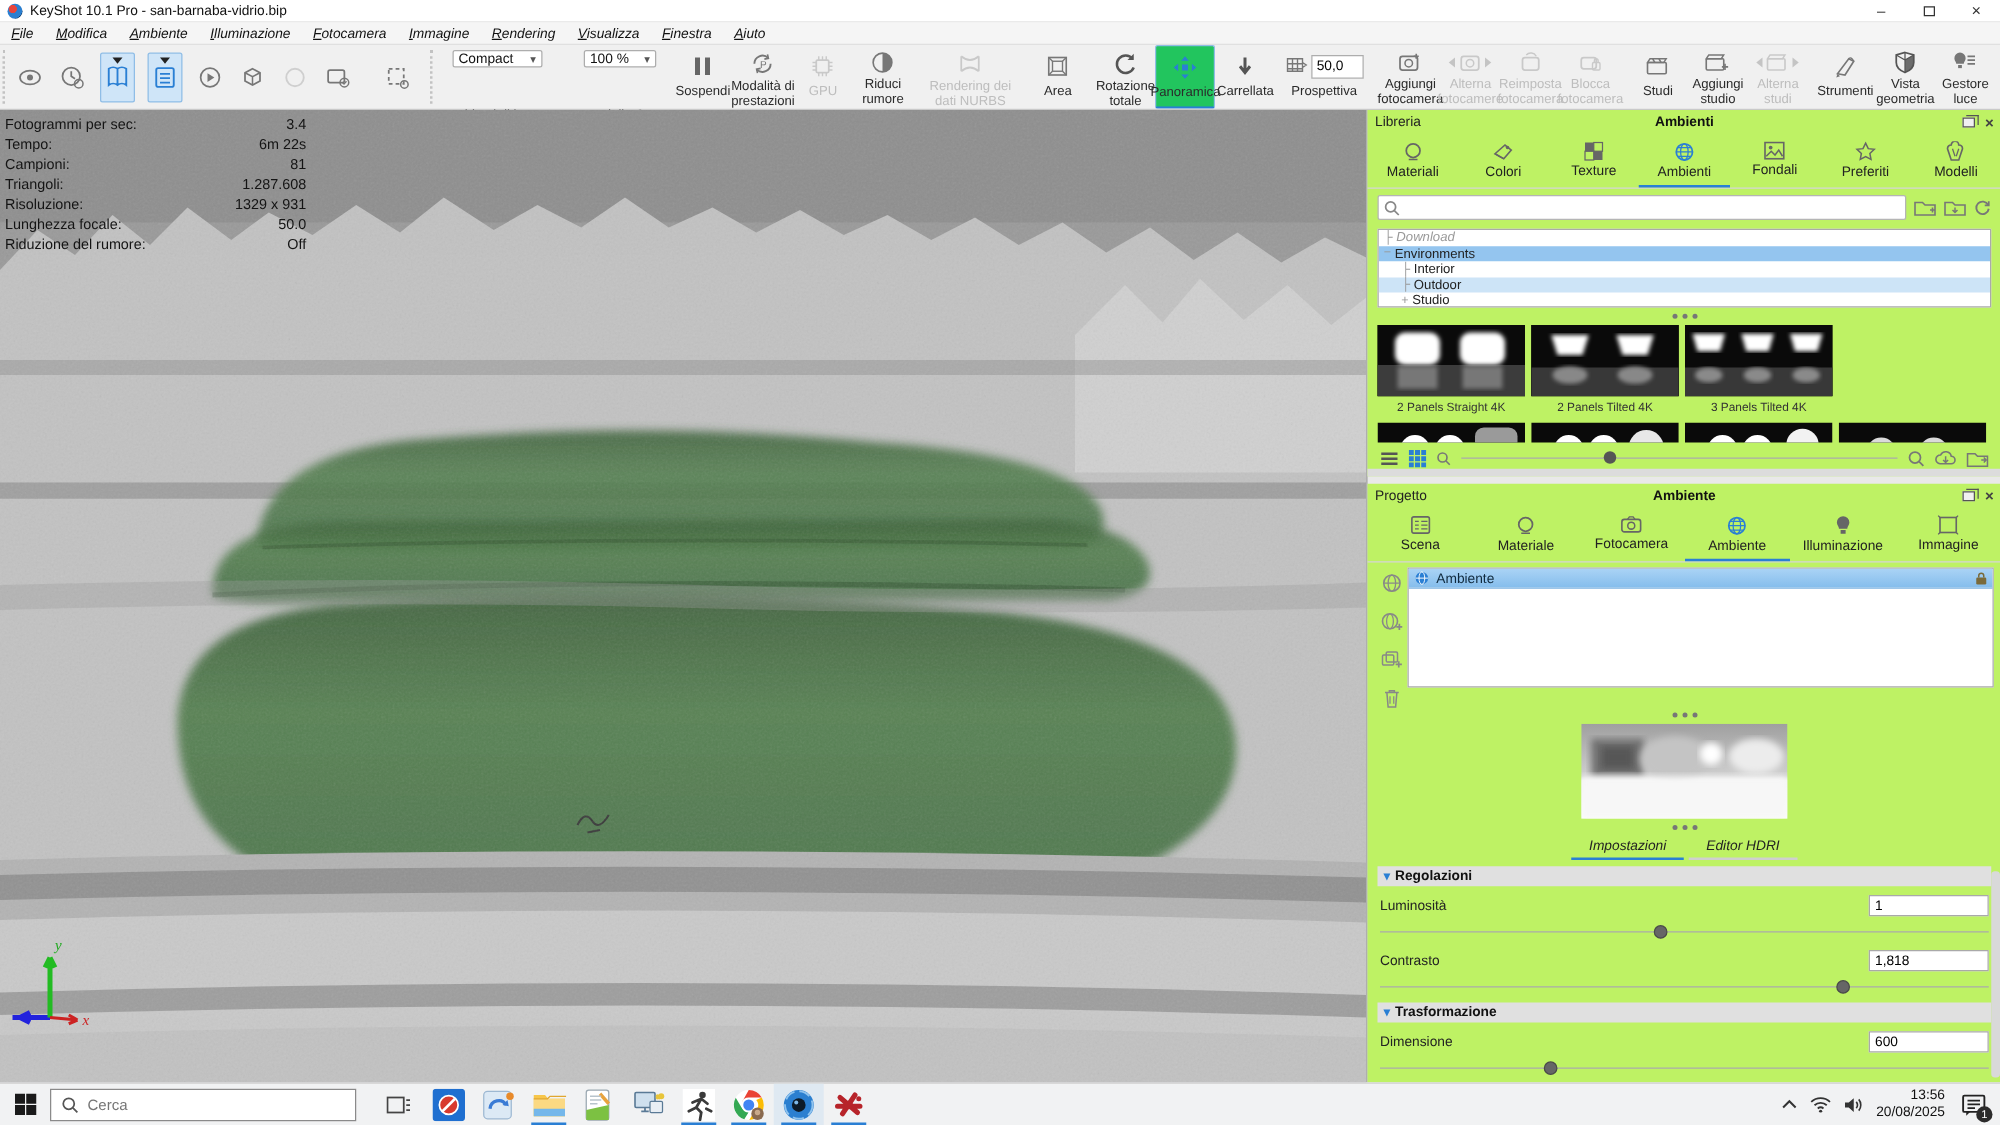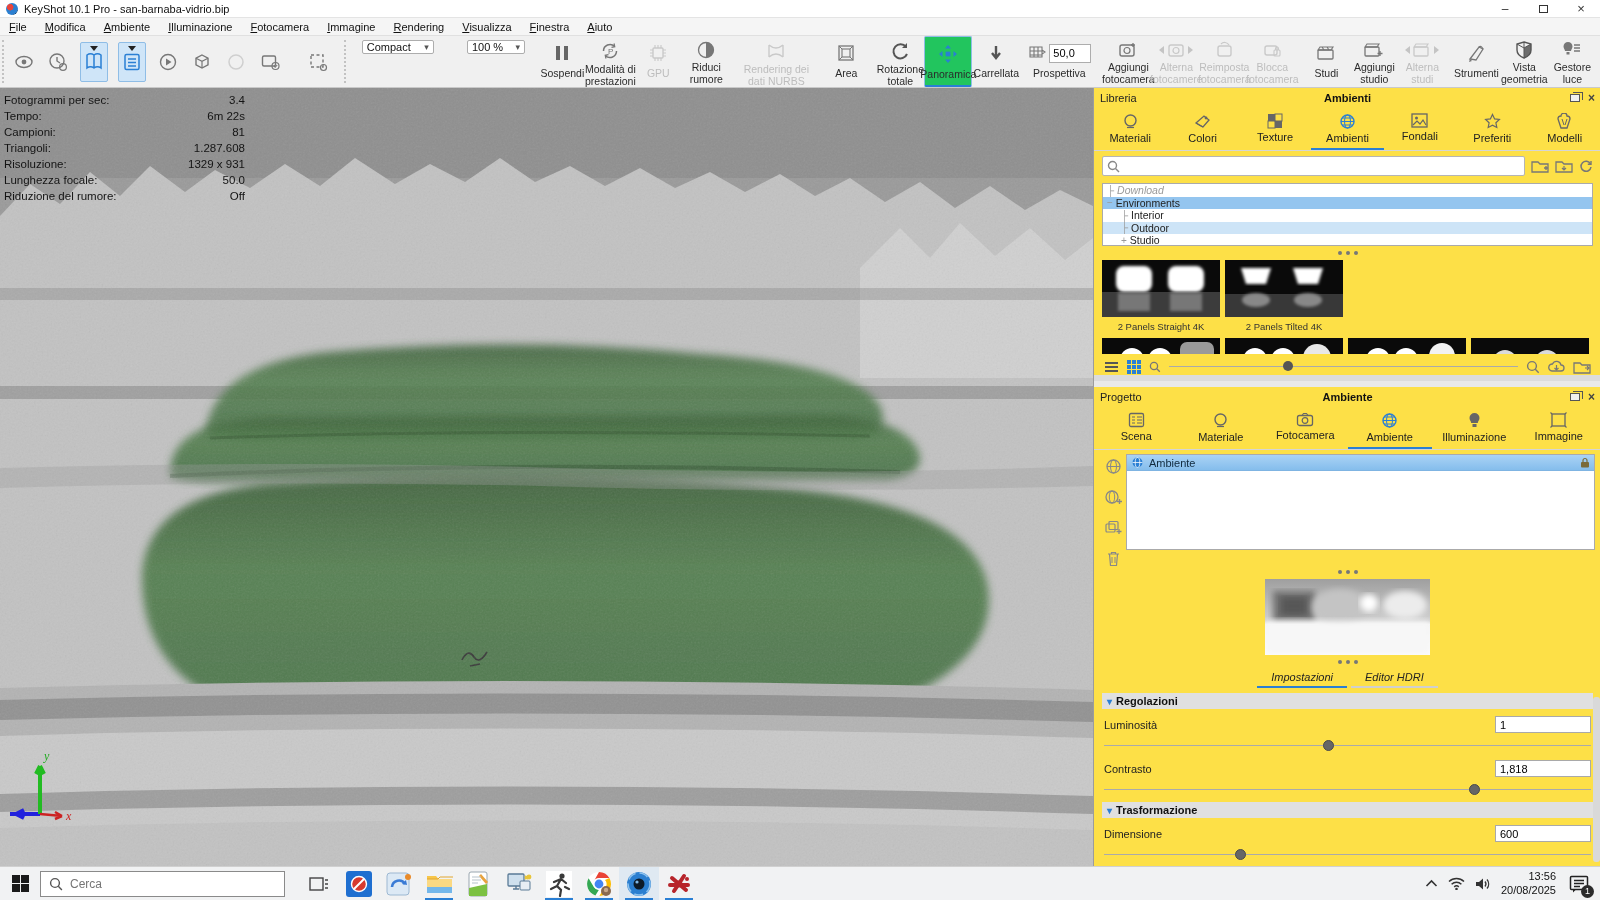--- a/index.html
+++ b/index.html
@@ -10,21 +10,21 @@
   .titlebar{position:absolute;left:0;top:0;width:1600px;height:18px;background:#ffffff;display:flex;align-items:center;border-bottom:1px solid #e4e4e4;}
   .app-ico{width:12px;height:12px;border-radius:50%;background:radial-gradient(circle at 35% 35%, #e8453c 0 28%, #2b7fd0 32% 70%, #0c3f74 72%);margin:0 6px 0 6px;}
   .titletext{font-size:11px;color:#111;}
   .wincontrols{margin-left:auto;display:flex;height:18px;}
   .winbtn{width:38px;height:18px;display:flex;align-items:center;justify-content:center;color:#333;font-size:12px;}
   .winbtn .maxbox{width:9px;height:8px;border:1px solid #333;display:block;}
   .winbtn.close{font-size:13px;}
 
   
   .menubar{position:absolute;left:0;top:18px;width:1600px;height:18px;background:#f5f5f5;display:flex;align-items:center;border-bottom:1px solid #e0e0e0;}
-  .menu-item{padding:1px 9px;color:#111;}
+  .menu-item{padding:1px 9px;color:#111;font-style:italic;}
   .menu-item::first-letter{text-decoration:underline;}
 
   
   .toolbar{position:absolute;left:0;top:36px;width:1600px;height:52px;background:#f0f0f0;border-bottom:1px solid #c9c9c9;display:flex;align-items:stretch;}
   .grip{width:6px;margin:4px 2px;border-left:2px dotted #c2c2c2;}
   .vsep{width:1px;background:#dcdcdc;margin:3px 3px;}
   .iconstrip{display:flex;align-items:center;gap:10px;padding:0 6px;}
   .s-ico{width:24px;height:24px;display:flex;align-items:center;justify-content:center;position:relative;}
   .s-ico.on{background:#cfe5f8;border:1px solid #8fbde6;border-radius:2px;height:40px;width:28px;}
   .s-ico.on::before{content:"";position:absolute;top:3px;left:50%;margin-left:-4px;border-left:4px solid transparent;border-right:4px solid transparent;border-top:5px solid #222;}
@@ -43,21 +43,21 @@
   .arrtri.l{border-right:5px solid #c4c4c4;}
   .arrtri.r{border-left:5px solid #c4c4c4;}
 
   
   .viewport{position:absolute;left:0;top:88px;width:1093px;height:778px;background:#9a9a9a;overflow:hidden;}
   .stats{position:absolute;left:4px;top:6px;display:grid;grid-template-columns:163px 92px;row-gap:4px;font-size:11.5px;color:#141414;}
   .stats .v{text-align:right;padding-right:14px;}
 
   
   .rpanels{position:absolute;left:1093px;top:88px;width:507px;height:778px;background:#e9e9e9;border-left:1px solid #9c9c9c;}
-  .panel{position:absolute;left:0;width:507px;background:#fde047;}
+  .panel{position:absolute;left:0;width:507px;background:#bef264;}
   .phead{height:19px;display:flex;align-items:center;padding:0 6px;position:relative;}
   .phead .pname{color:#222;}
   .phead .ptitle{position:absolute;left:0;right:0;text-align:center;font-weight:bold;color:#111;}
   .phead .hicons{margin-left:auto;display:flex;gap:8px;z-index:1;}
   .float-ico{width:10px;height:8px;border:1px solid #555;position:relative;background:#f0f0f0;}
   .float-ico::before{content:"";position:absolute;left:2px;top:-3px;width:9px;height:7px;border:1px solid #555;border-bottom:none;border-left:none;}
   .x-ico{color:#444;font-size:12px;line-height:8px;font-weight:bold;}
   .ptabs{display:flex;border-bottom:1px solid #d5d5d5;}
   .ptab{flex:1;display:flex;flex-direction:column;align-items:center;gap:2px;padding:6px 0 4px;border-bottom:2px solid transparent;}
   .ptab .tlbl{font-size:11px;color:#222;}
@@ -635,20 +635,38 @@
               <ellipse cx="31" cy="40" rx="14" ry="7" fill="#888" filter="url(#tb2)"></ellipse>
               <ellipse cx="83" cy="40" rx="14" ry="7" fill="#888" filter="url(#tb2)"></ellipse>
               <defs>
                 <filter id="tb2">
                   <feGaussianBlur stdDeviation="1.8"></feGaussianBlur>
                 </filter>
               </defs>
             </svg>
           <span class="tl">2 Panels Tilted 4K</span>
         </div>
+        <div class="thumb">
+          <svg class="timg" viewBox="0 0 118 57">
+              <rect width="118" height="57" fill="#0a0a0a"></rect>
+              <rect y="34" width="118" height="23" fill="#383838"></rect>
+              <path d="M6 7h26l-4 14H10z" fill="#fff" filter="url(#tb4)"></path>
+              <path d="M45 7h26l-4 14H49z" fill="#fff" filter="url(#tb4)"></path>
+              <path d="M84 7h26l-4 14H88z" fill="#fff" filter="url(#tb4)"></path>
+              <ellipse cx="19" cy="40" rx="11" ry="6" fill="#8a8a8a" filter="url(#tb4)"></ellipse>
+              <ellipse cx="58" cy="40" rx="11" ry="6" fill="#8a8a8a" filter="url(#tb4)"></ellipse>
+              <ellipse cx="97" cy="40" rx="11" ry="6" fill="#8a8a8a" filter="url(#tb4)"></ellipse>
+              <defs>
+                <filter id="tb4">
+                  <feGaussianBlur stdDeviation="1.8"></feGaussianBlur>
+                </filter>
+              </defs>
+            </svg>
+          <span class="tl">3 Panels Tilted 4K</span>
+        </div>
       </div>
       <div class="thumbrow2">
         <svg width="118" height="22" viewBox="0 0 118 22">
             <rect width="118" height="22" fill="#0a0a0a"></rect>
             <circle cx="30" cy="22" r="12" fill="#fff"></circle>
             <circle cx="58" cy="22" r="12" fill="#fff"></circle>
             <rect x="78" y="4" width="34" height="18" rx="7" fill="#9a9a9a"></rect>
           </svg>
         <svg width="118" height="22" viewBox="0 0 118 22">
             <rect width="118" height="22" fill="#0a0a0a"></rect>

